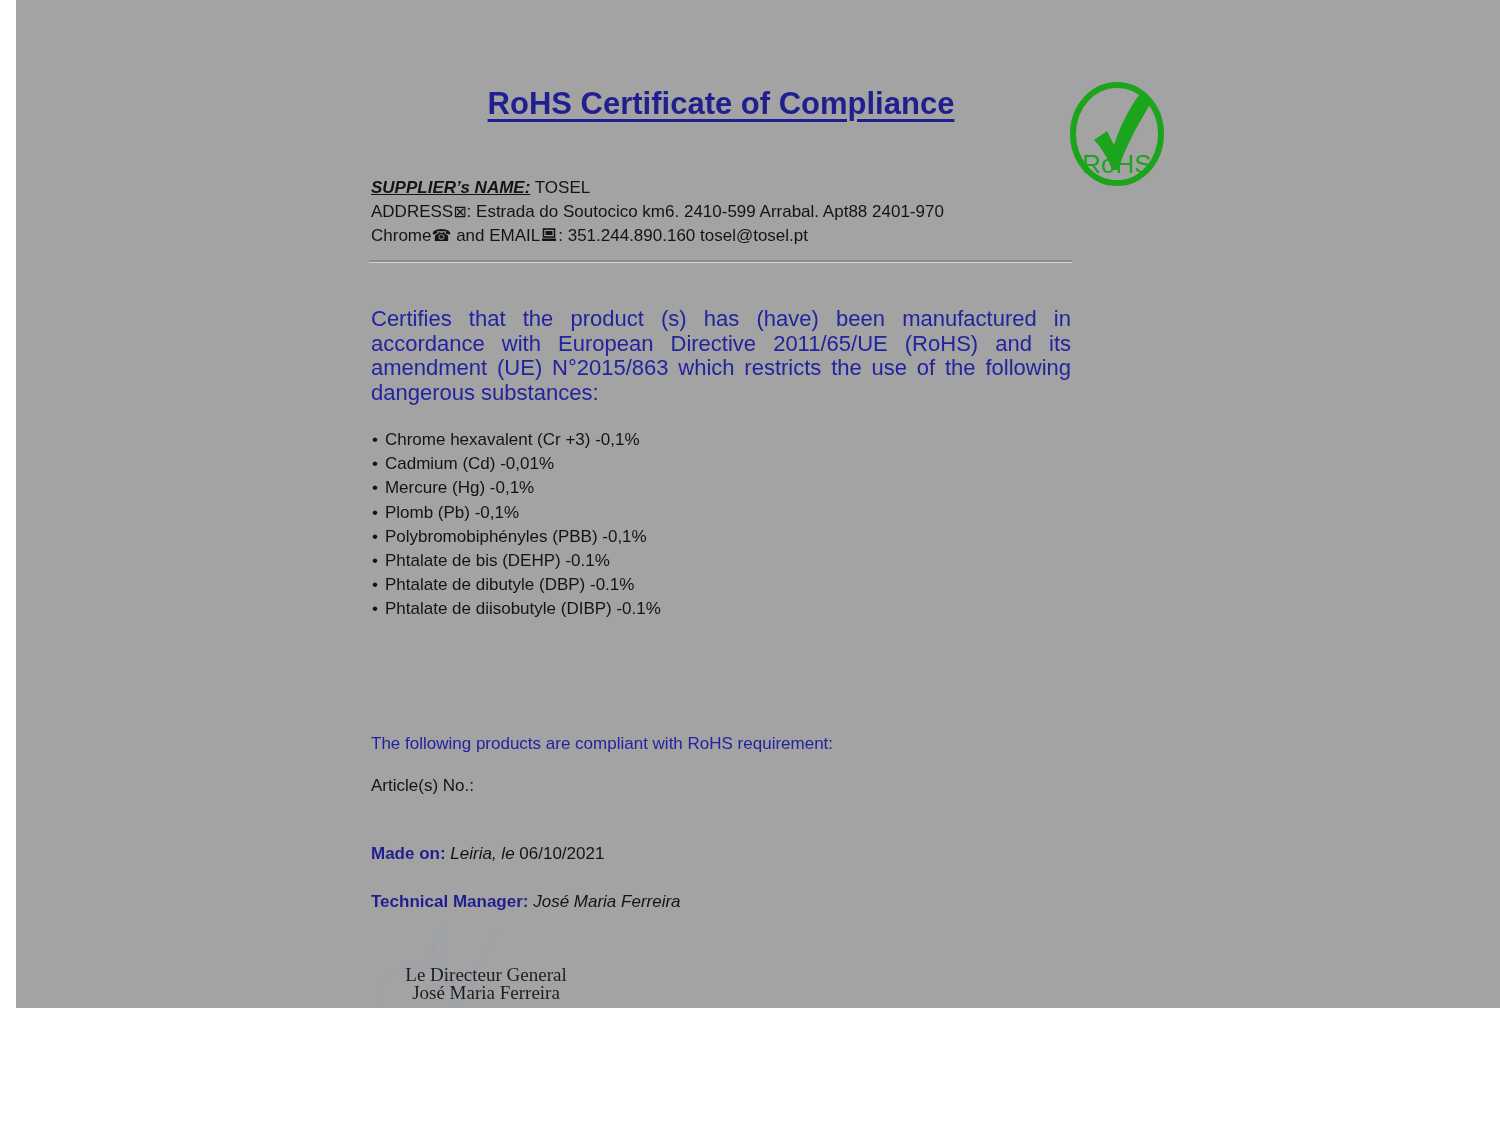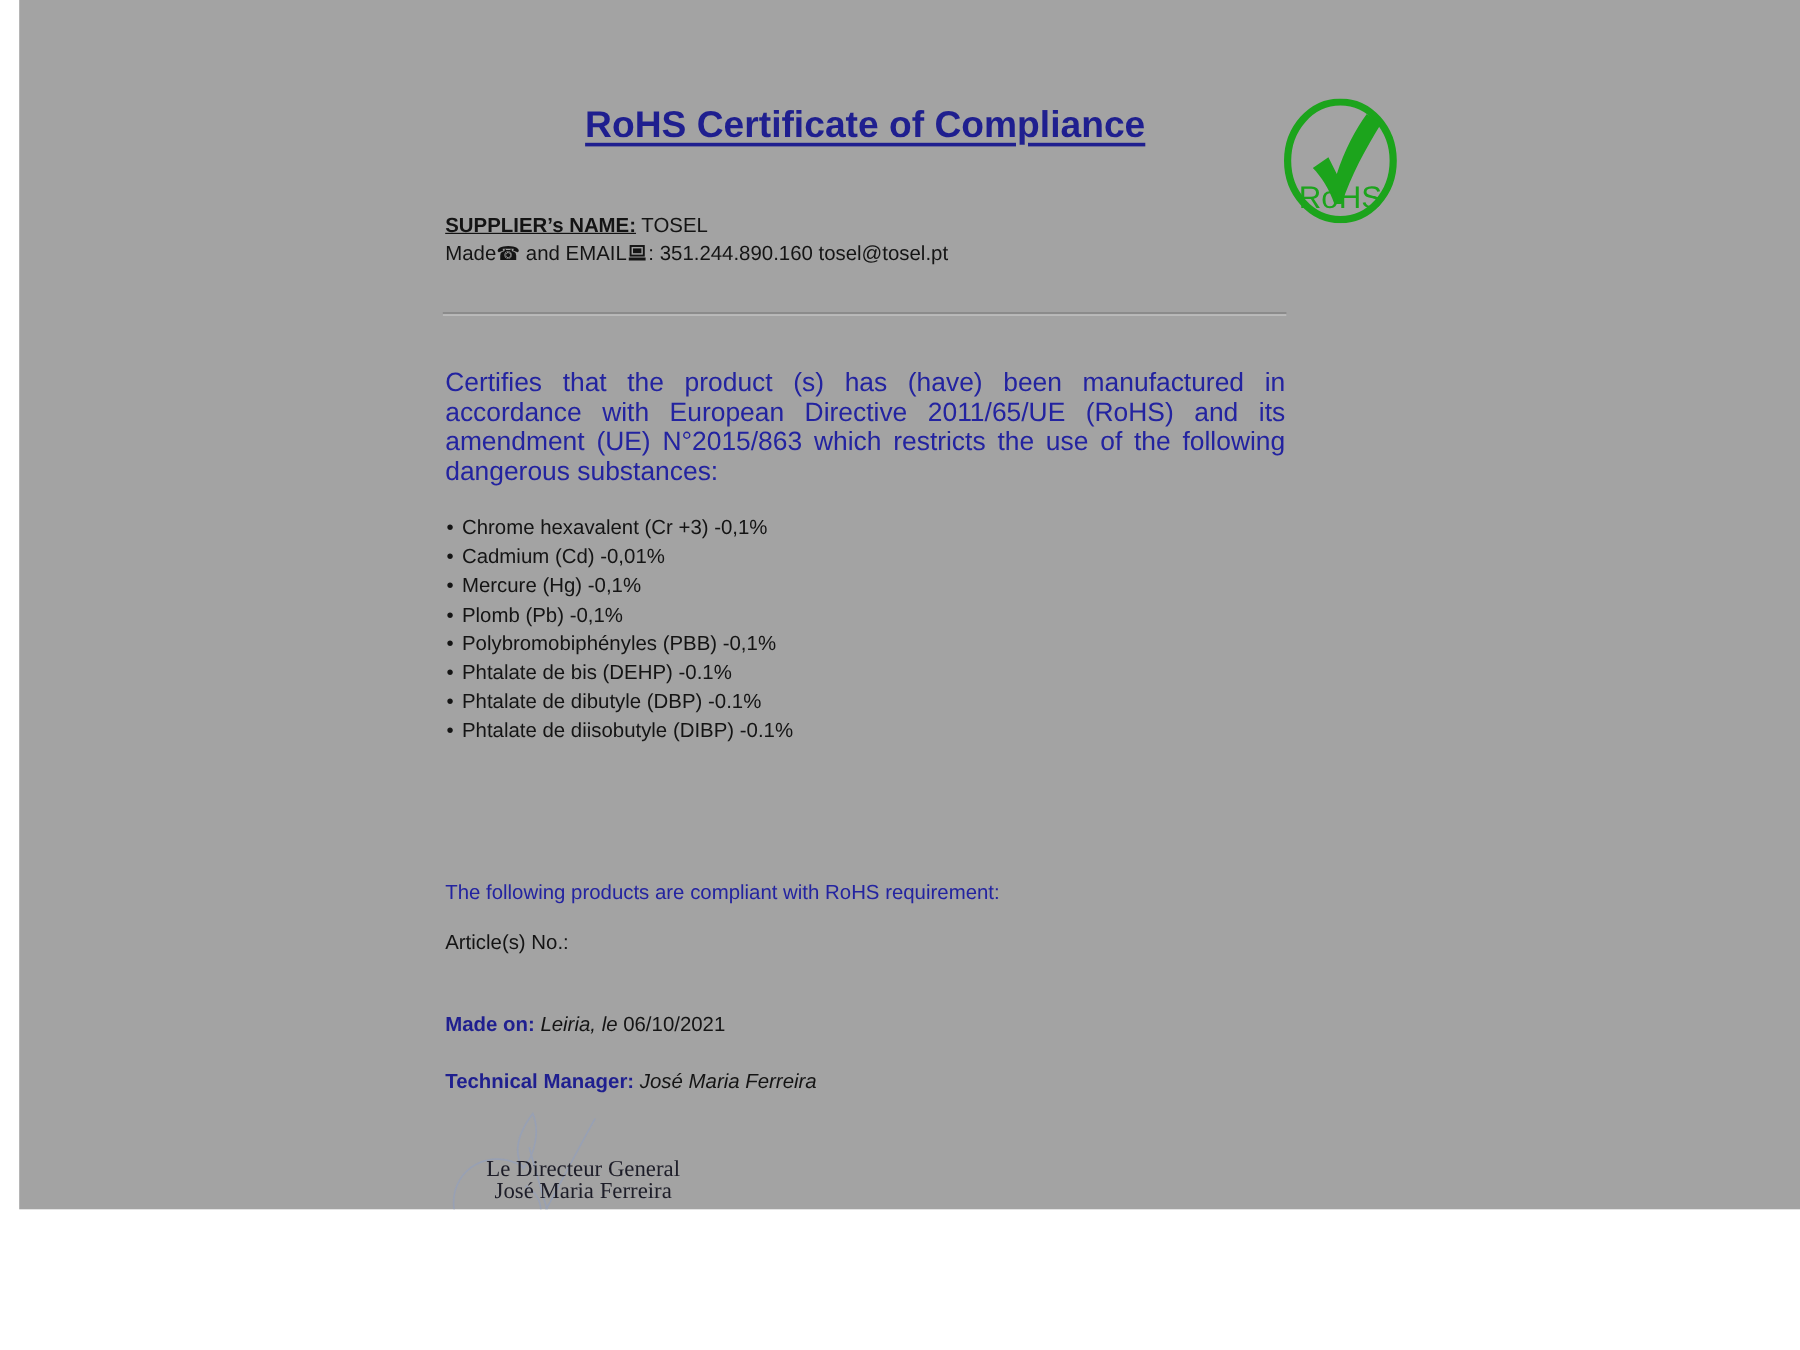--- a/index.html
+++ b/index.html
@@ -13,21 +13,21 @@
     text-align:center; font-size:31px; font-weight:bold; color:#1F1F8F;
     letter-spacing:0px;
   }
   .title .underlined {
     text-decoration:underline; text-decoration-thickness:2.5px; text-underline-offset:5px;
   }
   
   .logo { position:absolute; left:1052px; top:82px; width:98px; height:104px; }
   
   .supplier { position:absolute; left:355px; top:176px; font-size:17px; line-height:24px; color:#141414; }
-  .lbl-bold-underline { font-weight:bold; text-decoration:underline; }
+  .lbl-bold-underline { font-weight:bold; text-decoration:underline;font-style:italic; }
   .glyph { font-family:"DejaVu Sans", sans-serif; font-size:16px; }
   .computer-icon { display:inline-block; vertical-align:-2px; margin:0 1px; }
   
   .divider {
     position:absolute; left:353px; top:260px; width:703px; height:2px;
     background:#8b8b8b; border-bottom:1px solid #d4d4d4;
   }
   
   .cert-paragraph {
     position:absolute; left:355px; top:307px; width:700px;
@@ -69,21 +69,24 @@
       <path d="M26 58 L39 49 L46 63 C52 44 62 25 71 13 L83 21 C70 42 58 64 50 88 L44 88 C40 76 33 65 26 58 Z" fill="#1CA41C"></path>
       <text x="49" y="91" text-anchor="middle" font-family="Liberation Sans, sans-serif" font-size="26" fill="#1CA41C">RoHS</text>
     </svg>
   </div>
 
   <div class="supplier">
     <div>
       <span class="lbl-bold-underline">SUPPLIER’s NAME:</span><span> TOSEL</span>
     </div>
     <div>
-      <span>Made</span><span class="glyph">☎</span><span> and EMAIL</span><span class="computer-icon"><svg width="16" height="15" viewBox="0 0 16 15">
+      <span>ADDRESS</span><span class="glyph">⊠</span><span>: Estrada do Soutocico km6. 2410-599 Arrabal. Apt88 2401-970</span>
+    </div>
+    <div>
+      <span>Chrome</span><span class="glyph">☎</span><span> and EMAIL</span><span class="computer-icon"><svg width="16" height="15" viewBox="0 0 16 15">
             <rect x="2.5" y="1" width="11" height="8" fill="none" stroke="#141414" stroke-width="1.6"></rect>
             <rect x="4.5" y="3" width="7" height="4" fill="#141414"></rect>
             <path d="M1 10.5 L15 10.5 L15 13 L1 13 Z" fill="#141414"></path>
           </svg></span><span>: 351.244.890.160 tosel@tosel.pt</span>
     </div>
   </div>
 
   <div class="divider"></div>
 
   <div class="cert-paragraph">Certifies that the product (s) has (have) been manufactured in accordance with European Directive 2011/65/UE (RoHS) and its amendment (UE) N°2015/863 which restricts the use of the following dangerous substances:</div>

